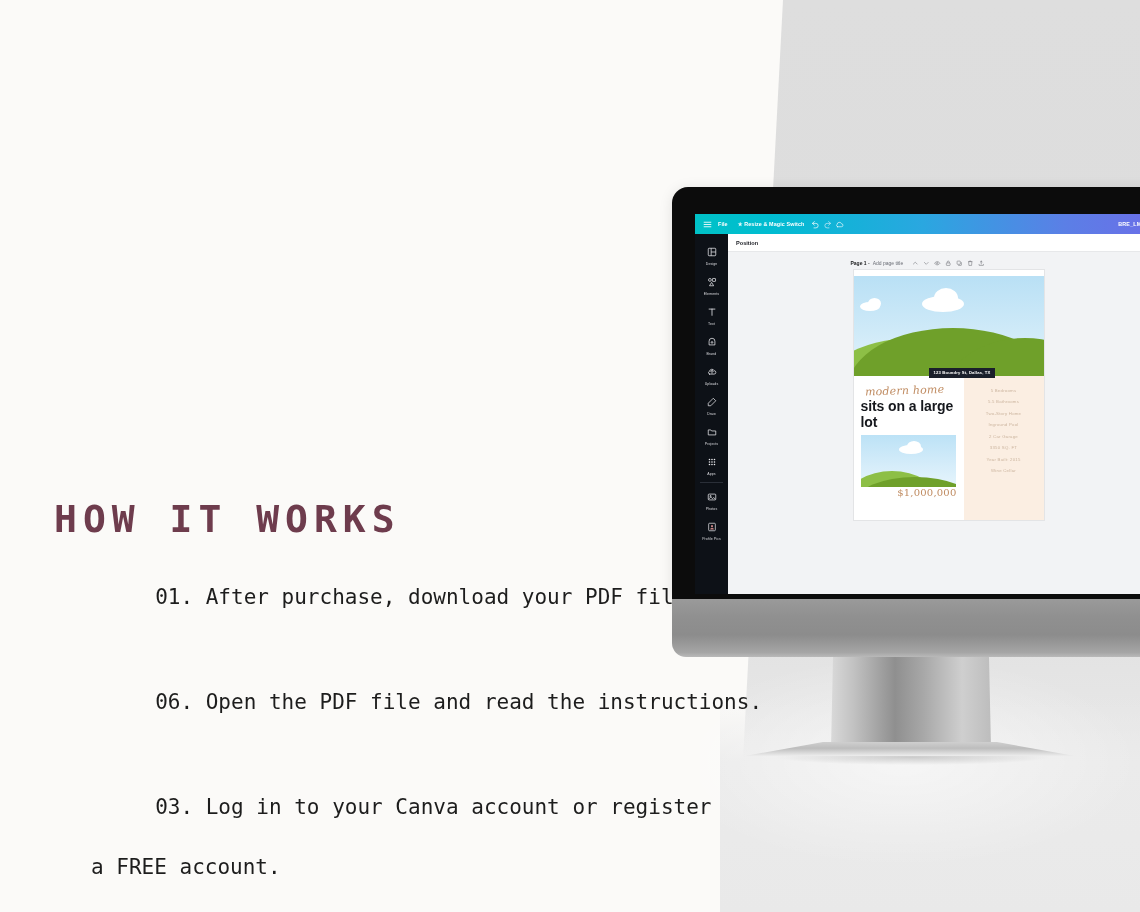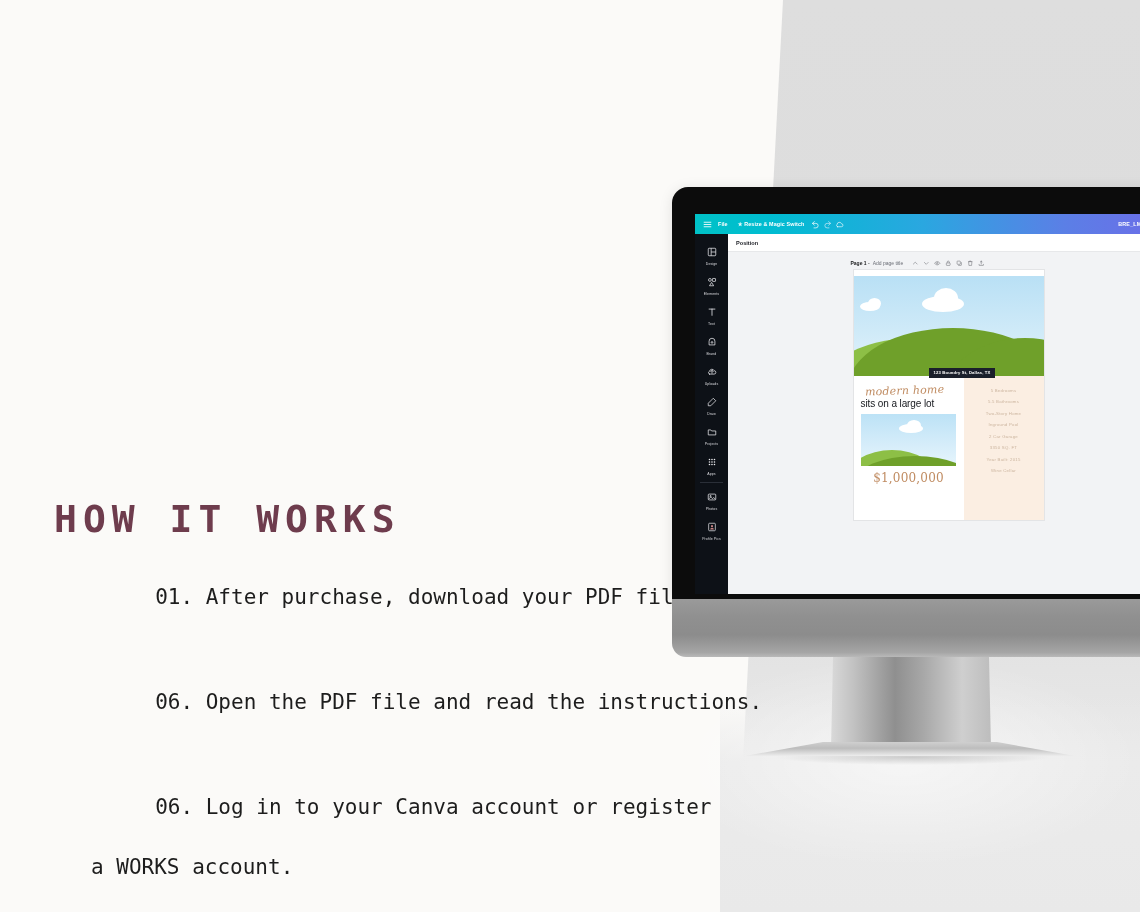--- a/index.html
+++ b/index.html
@@ -199,32 +199,32 @@
   .script {
     font-family: "DejaVu Serif", serif;
     font-style: italic;
     font-size: 11px;
     color: #c08c62;
     letter-spacing: .2px;
     transform: rotate(-2deg);
     margin-left: 4px;
   }
   .subline {
-    font-size: 10px; font-weight: 400; color: #16181d;
+    font-size: 14px; font-weight: 700; color: #16181d;
     margin-top: 1px; letter-spacing: -.1px;
   }
   .photo {
     margin-top: 5px; width: 95px; height: 52px;
     background: linear-gradient(180deg, #bce2f6 0%, #d6edfa 60%, #e6f5fc 100%);
     position: relative; overflow: hidden;
   }
   .price {
     font-family: "DejaVu Serif", serif;
-    font-size: 12px; color: #c08c62;
-    text-align: center; margin-top: 5px; letter-spacing: .2px;
+    font-size: 10px; color: #c08c62;
+    text-align: right; letter-spacing: .2px;
   }
   .feat {
     font-size: 4.3px; color: #cbb49e;
     text-align: center; letter-spacing: .25px;
     margin-bottom: 6.5px;
   }
 
   
   .stand-neck {
     position: absolute;
@@ -260,22 +260,22 @@
   <div class="howto">
     <div class="howto-title">HOW IT WORKS</div>
     <div class="steps">
       <div class="step">
         <span>01. After purchase, download your PDF file.</span>
       </div>
       <div class="step">
         <span>06. Open the PDF file and read the instructions.</span>
       </div>
       <div class="step">
-        <span>06. Log in to your Canva account or register</span>
-        <span class="step-line2">a WORKS account.</span>
+        <span>03. Log in to your Canva account or register</span>
+        <span class="step-line2">a FREE account.</span>
       </div>
 
     </div>
   </div>
 
   <div id="monitor">
     <div class="bezel"></div>
     <div class="chin"></div>
 
     <div class="screen">

